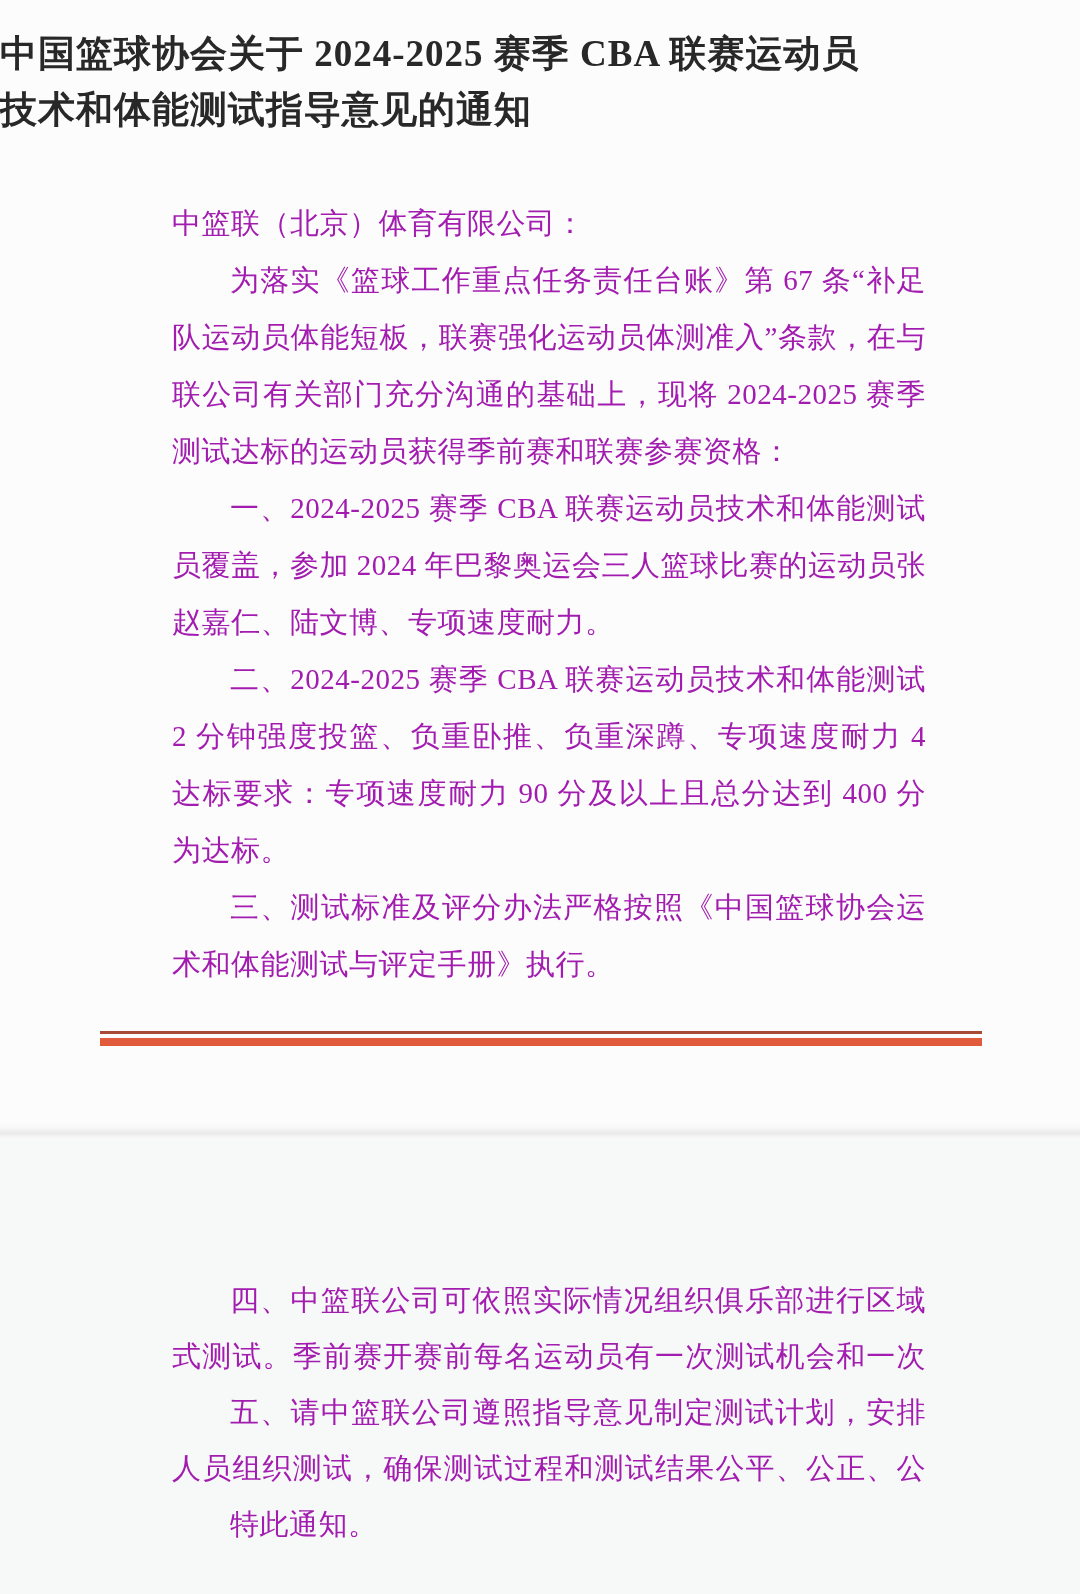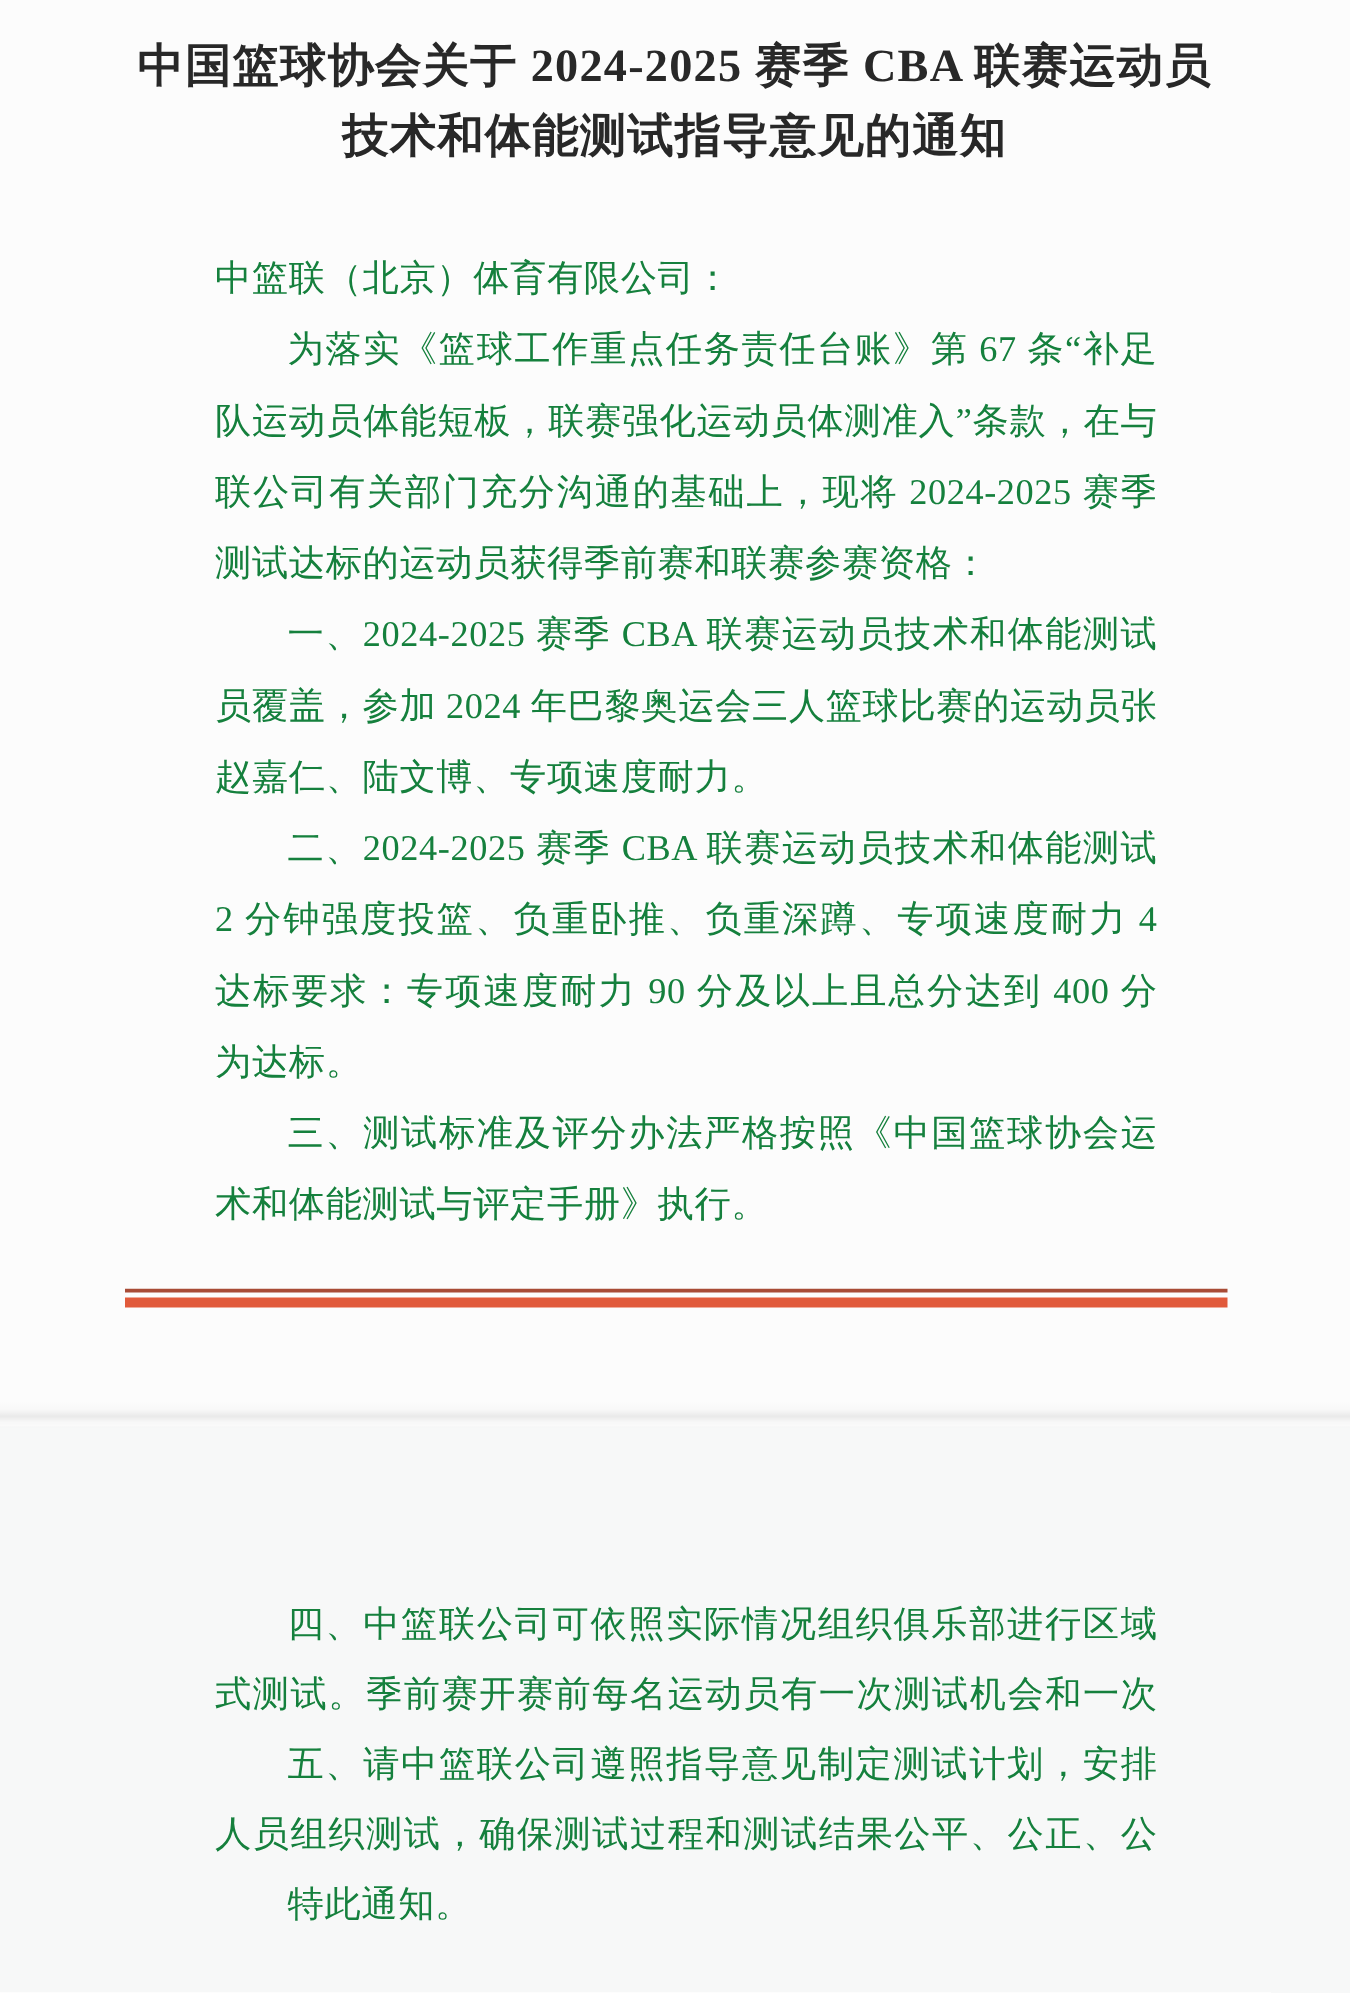--- a/index.html
+++ b/index.html
@@ -30,33 +30,33 @@
       rgba(0,0,0,0) 0%,
       rgba(0,0,0,0.015) 30%,
       rgba(0,0,0,0.075) 55%,
       rgba(0,0,0,0.02) 75%,
       rgba(0,0,0,0) 100%);
   }
   .title {
     position: absolute;
     left: 0; top: 26px;
     width: 100%;
-    text-align: center;
+    text-align: left;
     font-size: 37px;
     font-weight: 700;
     line-height: 56px;
     color: #282828;
     letter-spacing: 1px;
   }
   .body-block {
     position: absolute;
     left: 172px;
     width: 754px;
     font-size: 29px;
-    color: #15803d;
+    color: #a21caf;
     letter-spacing: 0.5px;
   }
   .s1 { top: 195px; line-height: 57px; }
   .s2 { top: 1272px; line-height: 56px; }
   .ln {
     height: 57px;
     overflow: hidden;
     white-space: normal;
   }
   .s2 .ln { height: 56px; }

